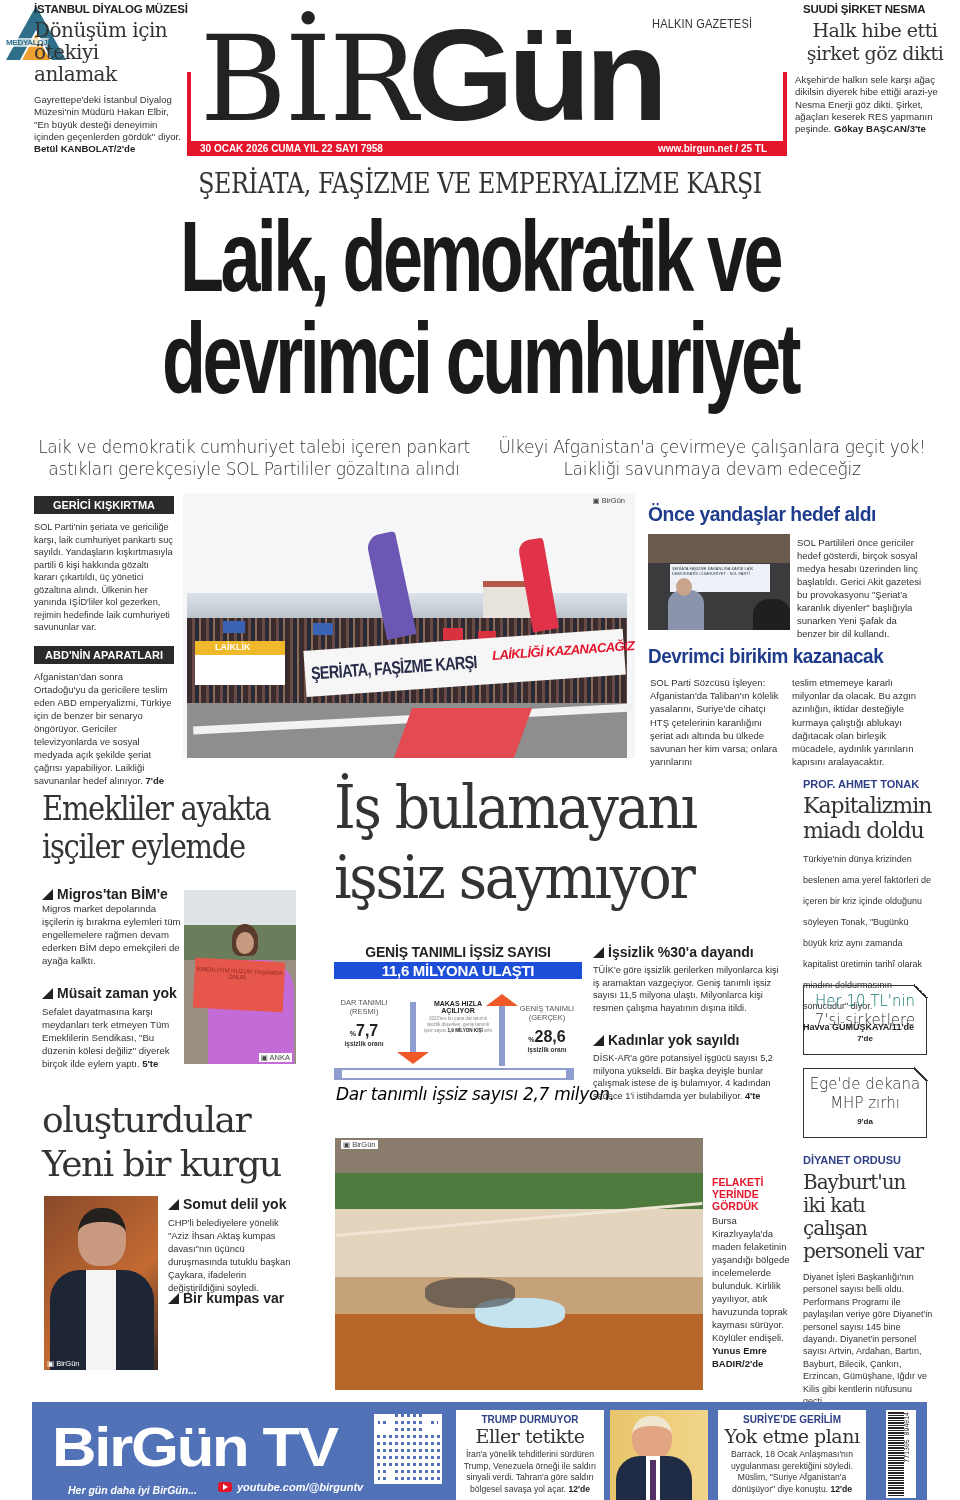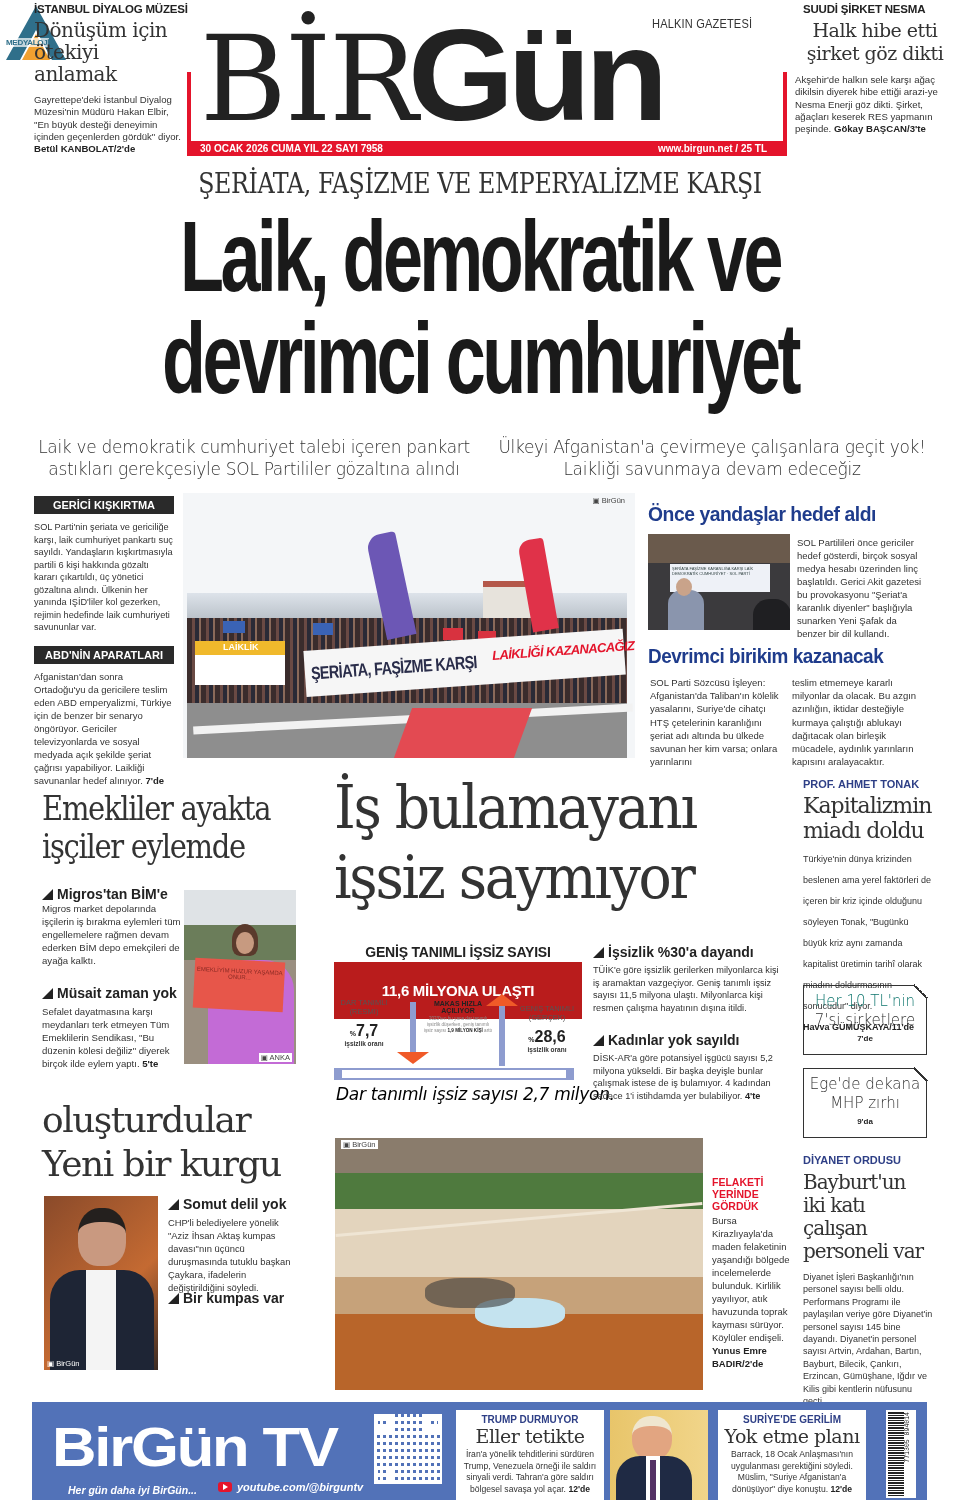--- a/index.html
+++ b/index.html
@@ -112,21 +112,21 @@
   <div style="position:absolute;left:295px;top:138px;width:18px;height:12px;background:#d8323f;"></div>
 
   <div style="position:absolute;left:193px;top:40px;width:30px;height:105px;background:#6c57b5;transform:rotate(-12deg);border-radius:14px 4px 0 0;"></div>
   <div style="position:absolute;left:342px;top:46px;width:26px;height:92px;background:#e03249;transform:rotate(-10deg);border-radius:12px 4px 0 0;"></div>
 
   <div style="position:absolute;left:4px;top:210px;width:440px;height:55px;background:#8e8e8e;"></div>
   <div style="position:absolute;left:10px;top:222px;width:440px;height:8px;background:#f2f2f2;transform:rotate(-3deg);"></div>
   <div style="position:absolute;left:220px;top:215px;width:120px;height:50px;background:#e34a52;transform:skewX(-20deg);"></div>
 
   <div style="position:absolute;left:12px;top:148px;width:90px;height:44px;background:#fff;border-top:14px solid #f0b92c;">
-    <div style="position:absolute;top:-13px;left:28px;color:#fff;font-size:9px;font-weight:700;font-family:'Liberation Sans',sans-serif;">LAİKLİK</div>
+    <div style="position:absolute;top:-13px;left:20px;color:#fff;font-size:9px;font-weight:700;font-family:'Liberation Sans',sans-serif;">LAİKLİK</div>
   </div>
 
   <div style="position:absolute;left:122px;top:158px;width:320px;height:46px;background:#f6f6f6;transform:rotate(-4deg);transform-origin:left;display:flex;align-items:center;padding-left:6px;">
     <span style="font-family:'Liberation Sans',sans-serif;font-weight:900;font-size:18px;color:#2a2d4a;letter-spacing:-0.8px;transform:scaleX(0.8);transform-origin:left;white-space:nowrap;">ŞERİATA, FAŞİZME KARŞI</span>
     <span style="position:absolute;left:188px;top:10px;font-family:'Liberation Sans',sans-serif;font-weight:900;font-style:italic;font-size:13px;color:#e4142b;letter-spacing:-0.6px;white-space:nowrap;">LAİKLİĞİ KAZANACAĞIZ!</span>
   </div>
 </div>
 
 <div class="abs blue-head" style="left:648px;top:502px;font-size:21px;transform:scaleX(0.92);transform-origin:left;white-space:nowrap;">Önce yandaşlar hedef aldı</div>
 <div class="abs photo" style="left:648px;top:534px;width:142px;height:96px;background:linear-gradient(#6a5a4c 0 30%,#3b3a3d 30% 100%);">
@@ -161,21 +161,21 @@
   <div class="credit" style="position:absolute;right:4px;bottom:2px;background:#fff;padding:0 2px;">▣ <span>ANKA</span></div>
 </div>
 
 <div class="abs thin-head" style="left:334px;top:772px;font-size:60px;line-height:70px;letter-spacing:-2.5px;transform:scaleX(0.92);transform-origin:left;white-space:nowrap;">
   <div>İş bulamayanı</div>
   <div>işsiz saymıyor</div>
 </div>
 
 <div class="abs" style="left:334px;top:944px;width:248px;height:160px;">
   <div class="cond" style="text-align:center;font-size:14px;font-weight:700;color:#222;letter-spacing:-0.2px;">GENİŞ TANIMLI İŞSİZ SAYISI</div>
-  <div style="margin-top:2px;background:#b91c1c;color:#fff;text-align:center;font-family:'Liberation Sans',sans-serif;font-weight:900;font-size:15px;padding:20px 0;letter-spacing:-0.3px;">11,6 MİLYONA ULAŞTI</div>
+  <div style="margin-top:2px;background:#1d4ed8;color:#fff;text-align:center;font-family:'Liberation Sans',sans-serif;font-weight:900;font-size:15px;padding:0 0;letter-spacing:-0.3px;">11,6 MİLYONA ULAŞTI</div>
 
   <div style="position:absolute;left:0;top:54px;width:60px;text-align:center;font-family:'Liberation Sans',sans-serif;">
     <div style="font-size:7.5px;color:#555;">DAR TANIMLI</div>
     <div style="font-size:7.5px;color:#555;">(RESMİ)</div>
     <div style="margin-top:6px;"><span style="font-size:7px;font-weight:700;">%</span><span style="font-size:16px;font-weight:900;color:#222;">7,7</span></div>
     <div style="font-size:6.5px;font-weight:700;color:#333;">işsizlik oranı</div>
   </div>
 
   <div style="position:absolute;left:76px;top:58px;width:6px;height:60px;background:#8e9ccf;"></div>
   <div style="position:absolute;left:63px;top:108px;width:0;height:0;border-left:16px solid transparent;border-right:16px solid transparent;border-top:12px solid #f05a28;"></div>

